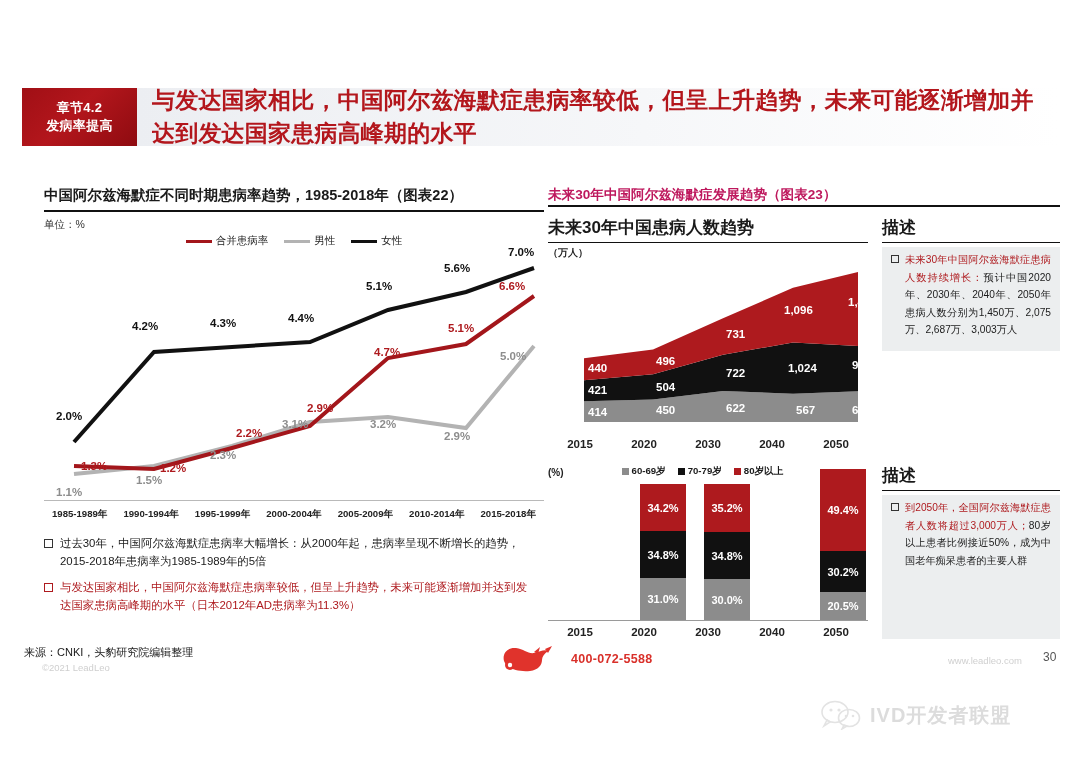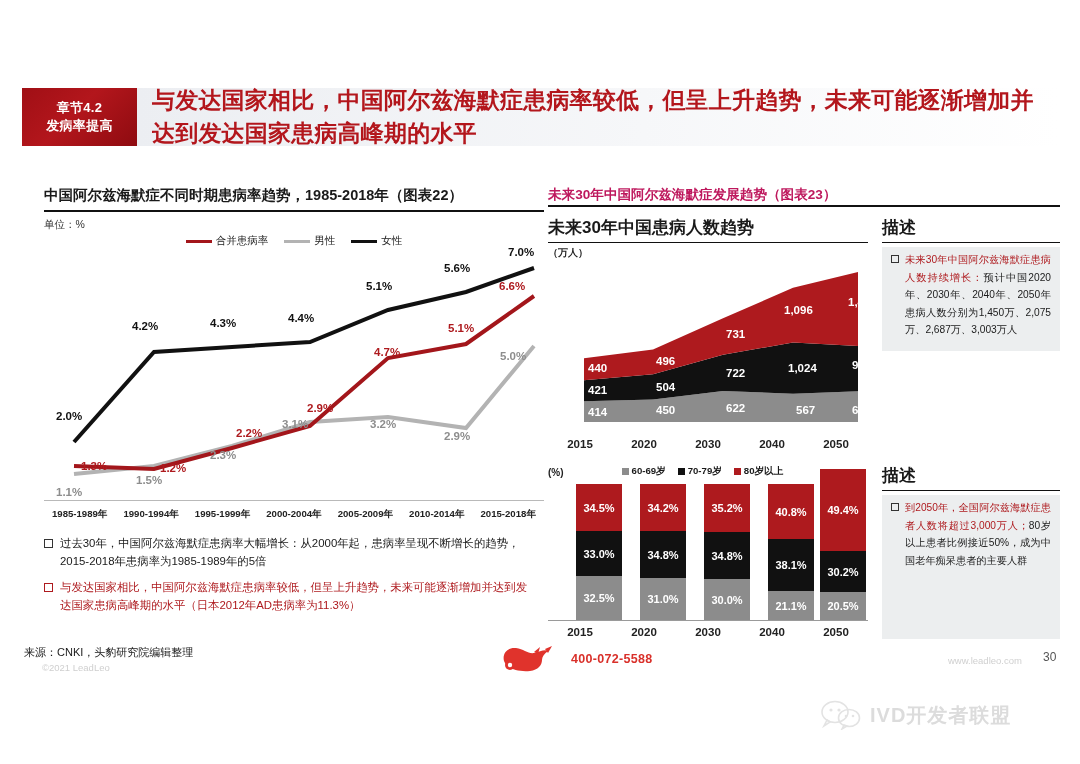--- a/index.html
+++ b/index.html
@@ -268,39 +268,29 @@
               <span>70-79岁</span>
             </div>
             <div class="it">
               <span class="sw" style="background:#ae1a1e"></span>
               <span>80岁以上</span>
             </div>
           </div>
         </div>
 
         <div class="barchart">
-          <div class="bargroup" style="left:28px;">
-            <div class="seg" style="height:47px;background:#ae1a1e;">34.5%</div>
-            <div class="seg" style="height:45px;background:#111;">33.0%</div>
-            <div class="seg" style="height:44px;background:#8c8c8c;">32.5%</div>
-          </div>
           <div class="bargroup" style="left:92px;">
             <div class="seg" style="height:47px;background:#ae1a1e;">34.2%</div>
             <div class="seg" style="height:47px;background:#111;">34.8%</div>
             <div class="seg" style="height:42px;background:#8c8c8c;">31.0%</div>
           </div>
           <div class="bargroup" style="left:156px;">
             <div class="seg" style="height:48px;background:#ae1a1e;">35.2%</div>
             <div class="seg" style="height:47px;background:#111;">34.8%</div>
             <div class="seg" style="height:41px;background:#8c8c8c;">30.0%</div>
-          </div>
-          <div class="bargroup" style="left:220px;">
-            <div class="seg" style="height:55px;background:#ae1a1e;">40.8%</div>
-            <div class="seg" style="height:52px;background:#111;">38.1%</div>
-            <div class="seg" style="height:29px;background:#8c8c8c;">21.1%</div>
           </div>
           <div class="bargroup" style="left:272px;">
             <div class="seg" style="height:82px;background:#ae1a1e;">49.4%</div>
             <div class="seg" style="height:41px;background:#111;">30.2%</div>
             <div class="seg" style="height:28px;background:#8c8c8c;">20.5%</div>
           </div>
         </div>
 
         <div class="b-x">
           <div>2015</div>

